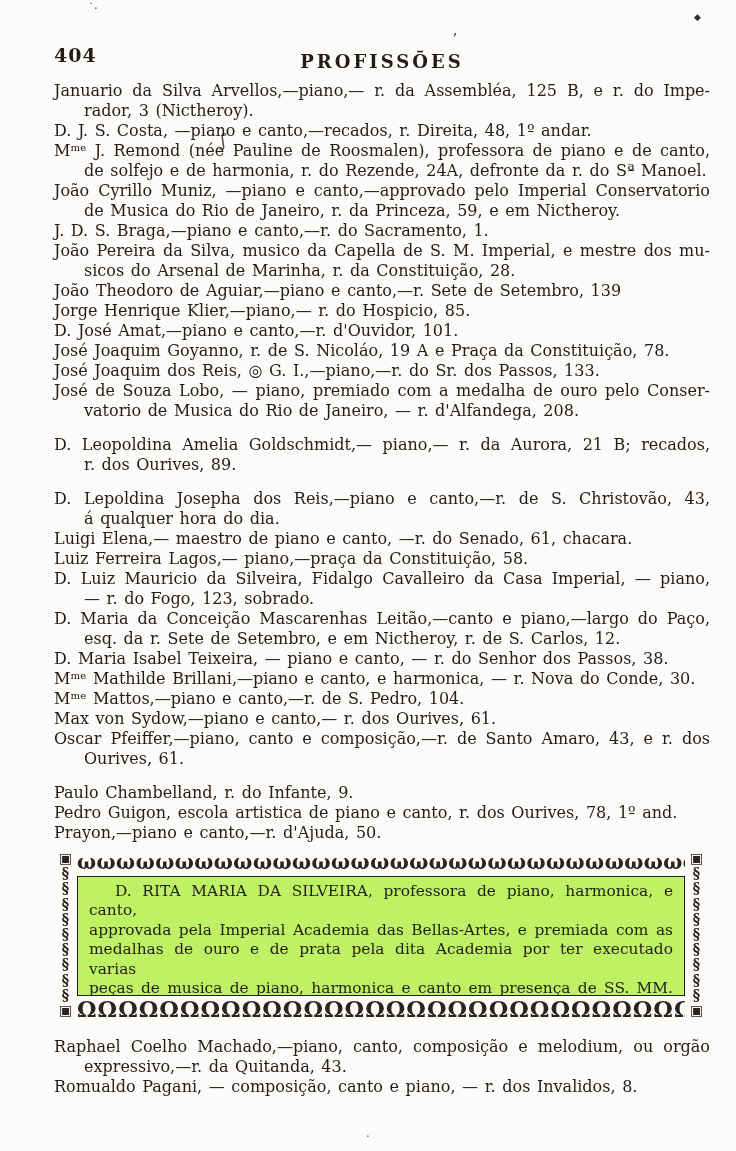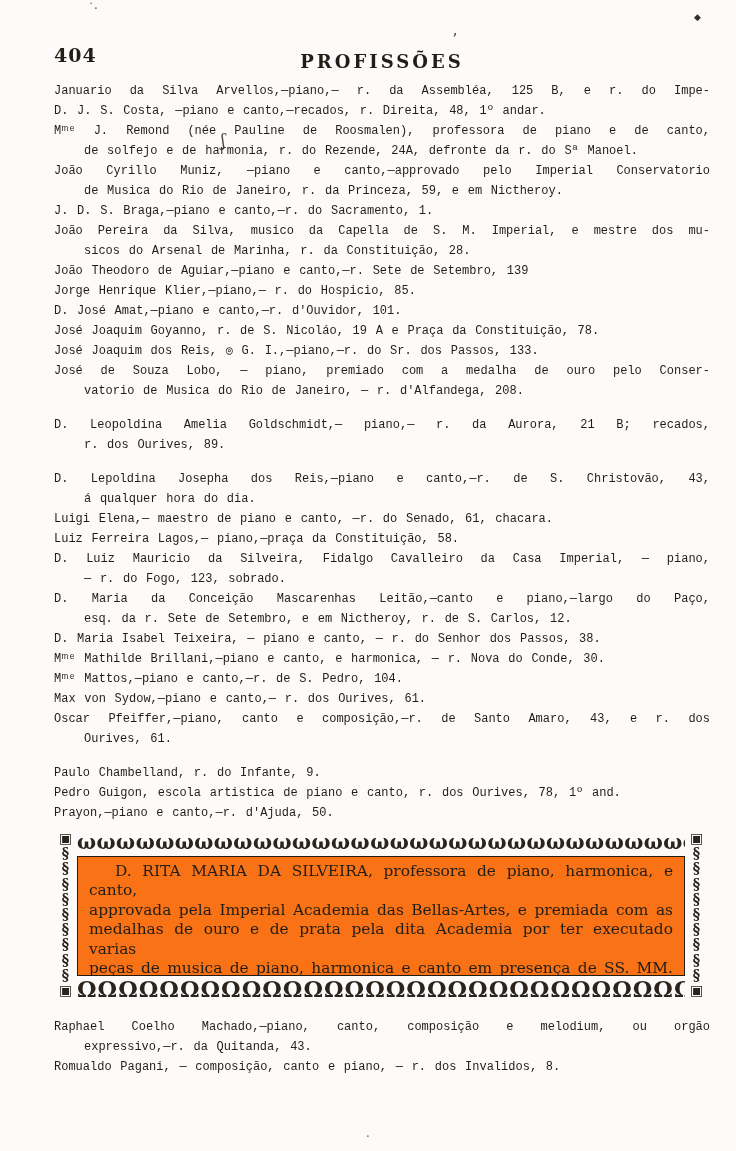--- a/index.html
+++ b/index.html
@@ -16,62 +16,62 @@
   .page-number{font-size:19px;font-weight:bold;letter-spacing:1px;}
   .page-title{
     position:absolute;left:50%;top:7px;transform:translateX(-50%);
     font-size:18px;font-weight:bold;letter-spacing:3px;
   }
   
   .entries{}
   .entry{margin:0;}
   .entry.spaced{margin-top:14px;}
   .line{
-    font-size:12px;line-height:20px;word-spacing:1.5px;
+    font-size:16px;line-height:20px;word-spacing:1.5px;
     white-space:nowrap;
-    font-family:Liberation Mono, monospace;
   }
   .line.full{white-space:normal;text-align:justify;text-align-last:justify;}
   .line.cont{padding-left:30px;}
   
   .ad-frame{
     display:flex;margin:8px 2px 12px 0;height:174px;
   }
   .ad-side{
     width:23px;overflow:hidden;text-align:center;white-space:pre;
     font-size:14px;line-height:15.2px;font-weight:bold;color:#2a241c;
   }
   .ad-center{flex:1;display:flex;flex-direction:column;overflow:hidden;}
   .ad-band{
     overflow:hidden;text-align:center;white-space:nowrap;color:#2a241c;
     font-weight:bold;
   }
   .ad-band.top{height:25px;font-size:20px;line-height:22px;letter-spacing:0.5px;}
   .ad-band.bottom{height:29px;font-size:22px;line-height:26px;letter-spacing:1px;}
   .ad-inner{
-    flex:1;border:1.7px solid #221d15;background:#f97316;
+    flex:1;border:1.7px solid #221d15;background:#bef264;
     padding:5px 11px 4px 11px;overflow:hidden;
   }
   .ad-line{font-size:15.4px;line-height:19.4px;word-spacing:1.5px;white-space:nowrap;}
   .ad-line.full{white-space:normal;text-align:justify;text-align-last:justify;}
   .ad-line.first{text-indent:26px;}
   
   .artifact{position:absolute;color:#2a241c;pointer-events:none;}
 </style>
 </head>
 <body>
 
 <div class="header">
   <span class="page-number">404</span>
   <span class="page-title">PROFISSÕES</span>
 </div>
 
 <div class="entries">
     <div class="entry">
       <div class="line full">Januario da Silva Arvellos,—piano,— r. da Assembléa, 125 B, e r. do Impe-</div>
+      <div class="line cont">rador, 3 (Nictheroy).</div>
     </div>
     <div class="entry">
       <div class="line">D. J. S. Costa, —piano e canto,—recados, r. Direita, 48, 1º andar.</div>
     </div>
     <div class="entry">
       <div class="line full">Mᵐᵉ J. Remond (née Pauline de Roosmalen), professora de piano e de canto,</div>
       <div class="line cont">de solfejo e de harmonia, r. do Rezende, 24A, defronte da r. do Sª Manoel.</div>
     </div>
     <div class="entry">
       <div class="line full">João Cyrillo Muniz, —piano e canto,—approvado pelo Imperial Conservatorio</div>

